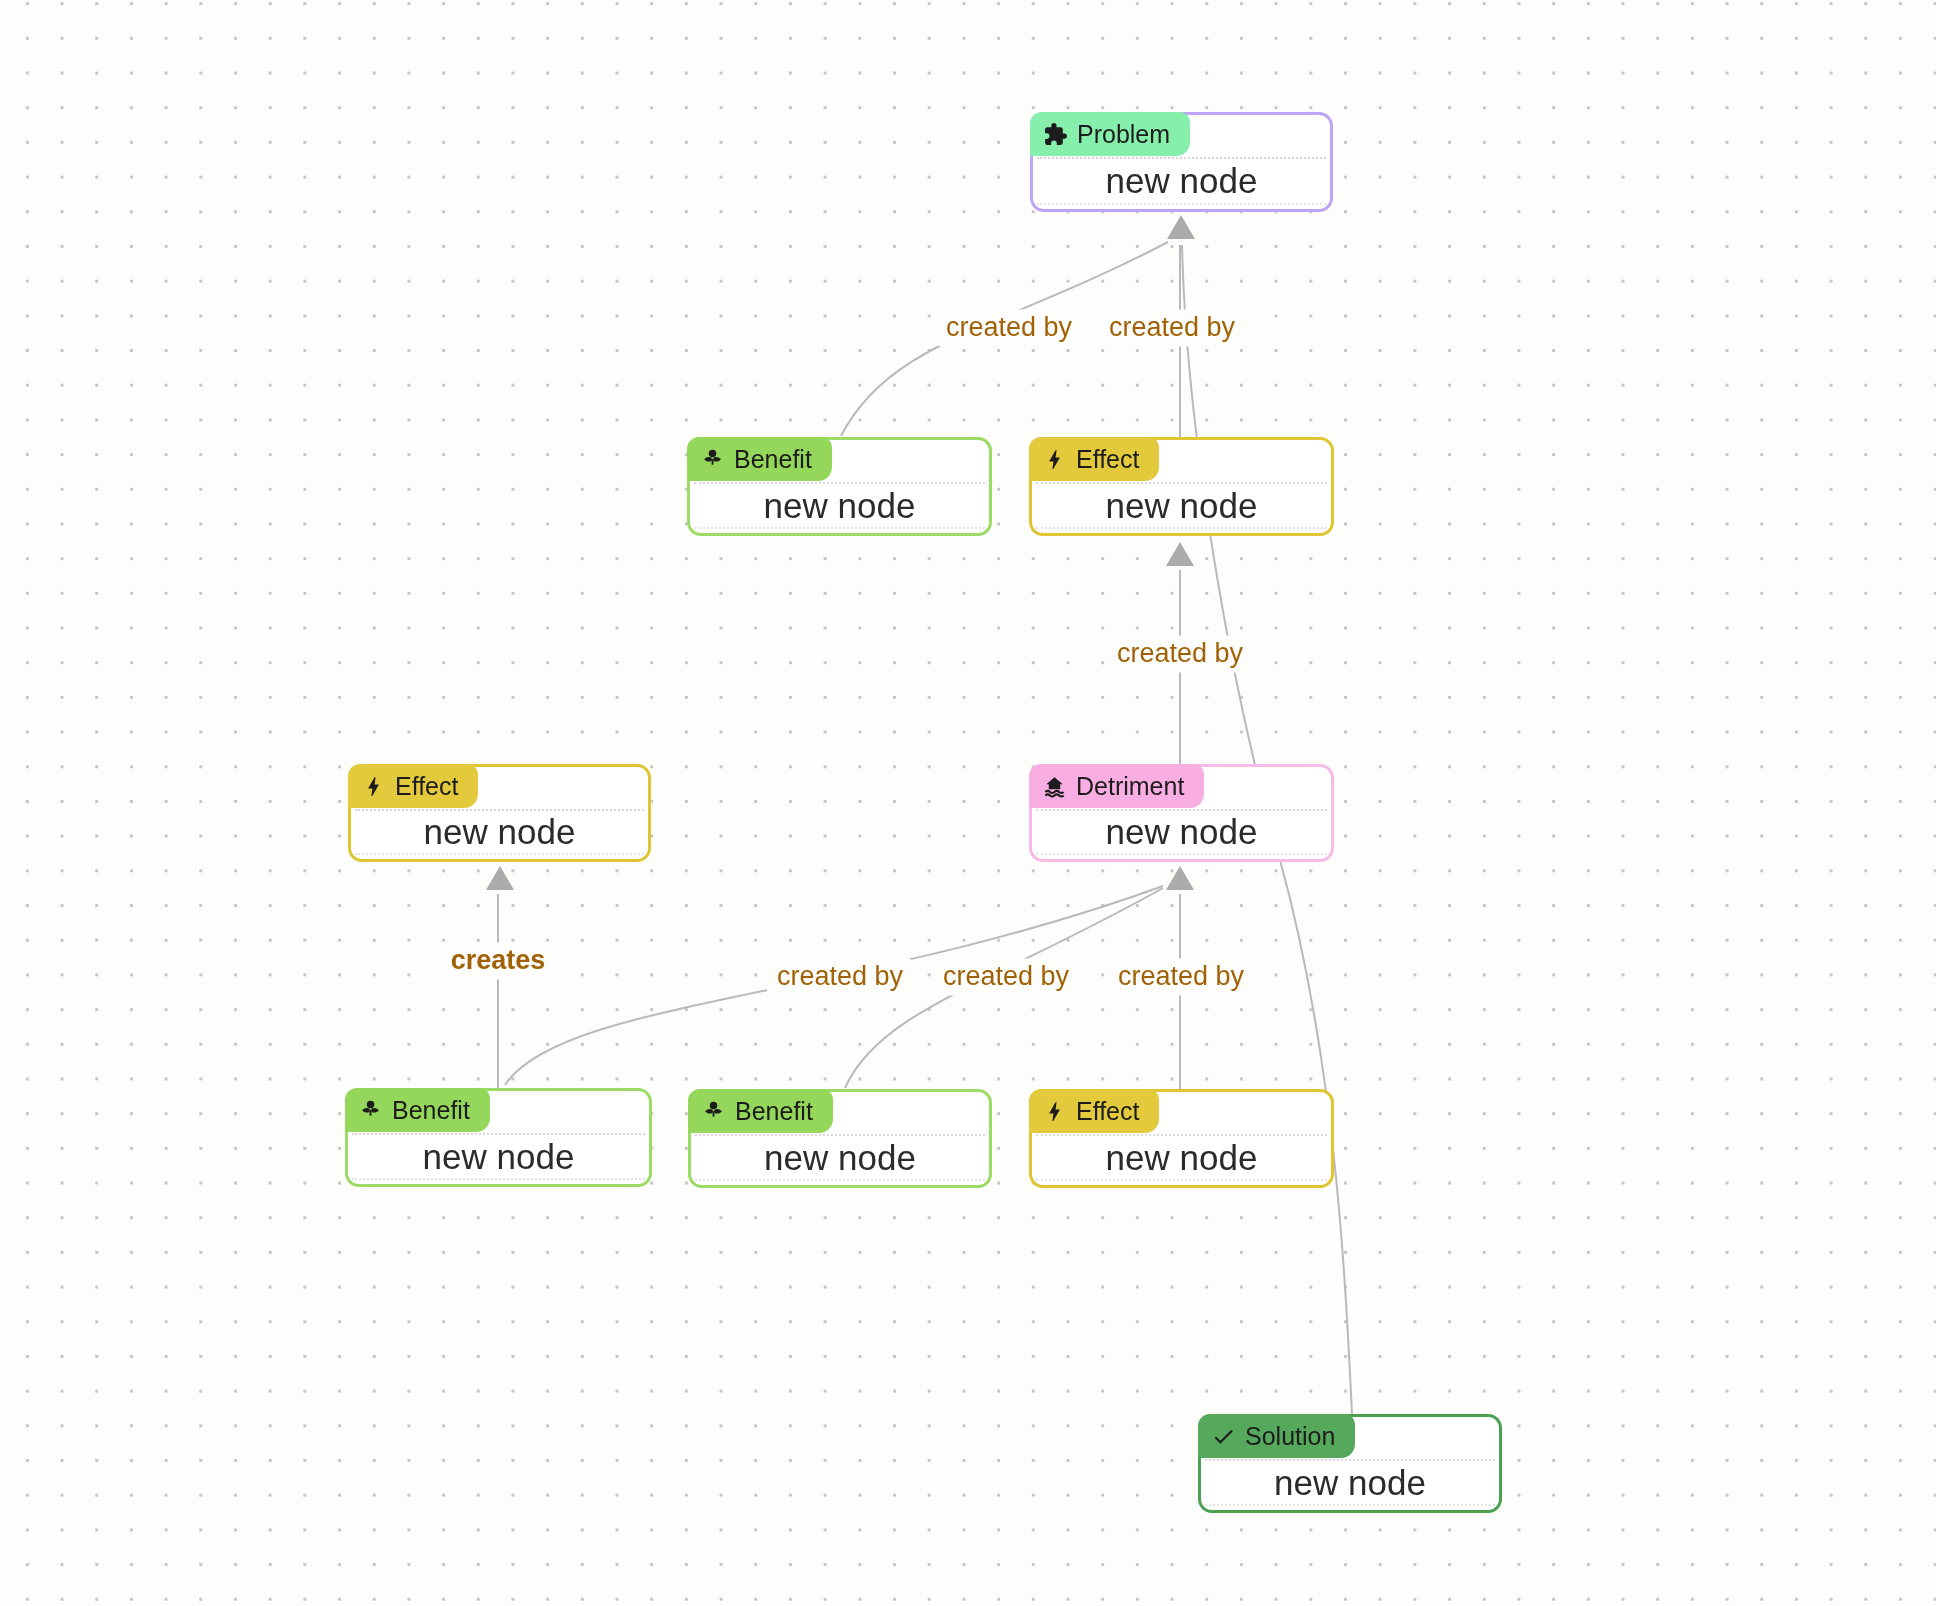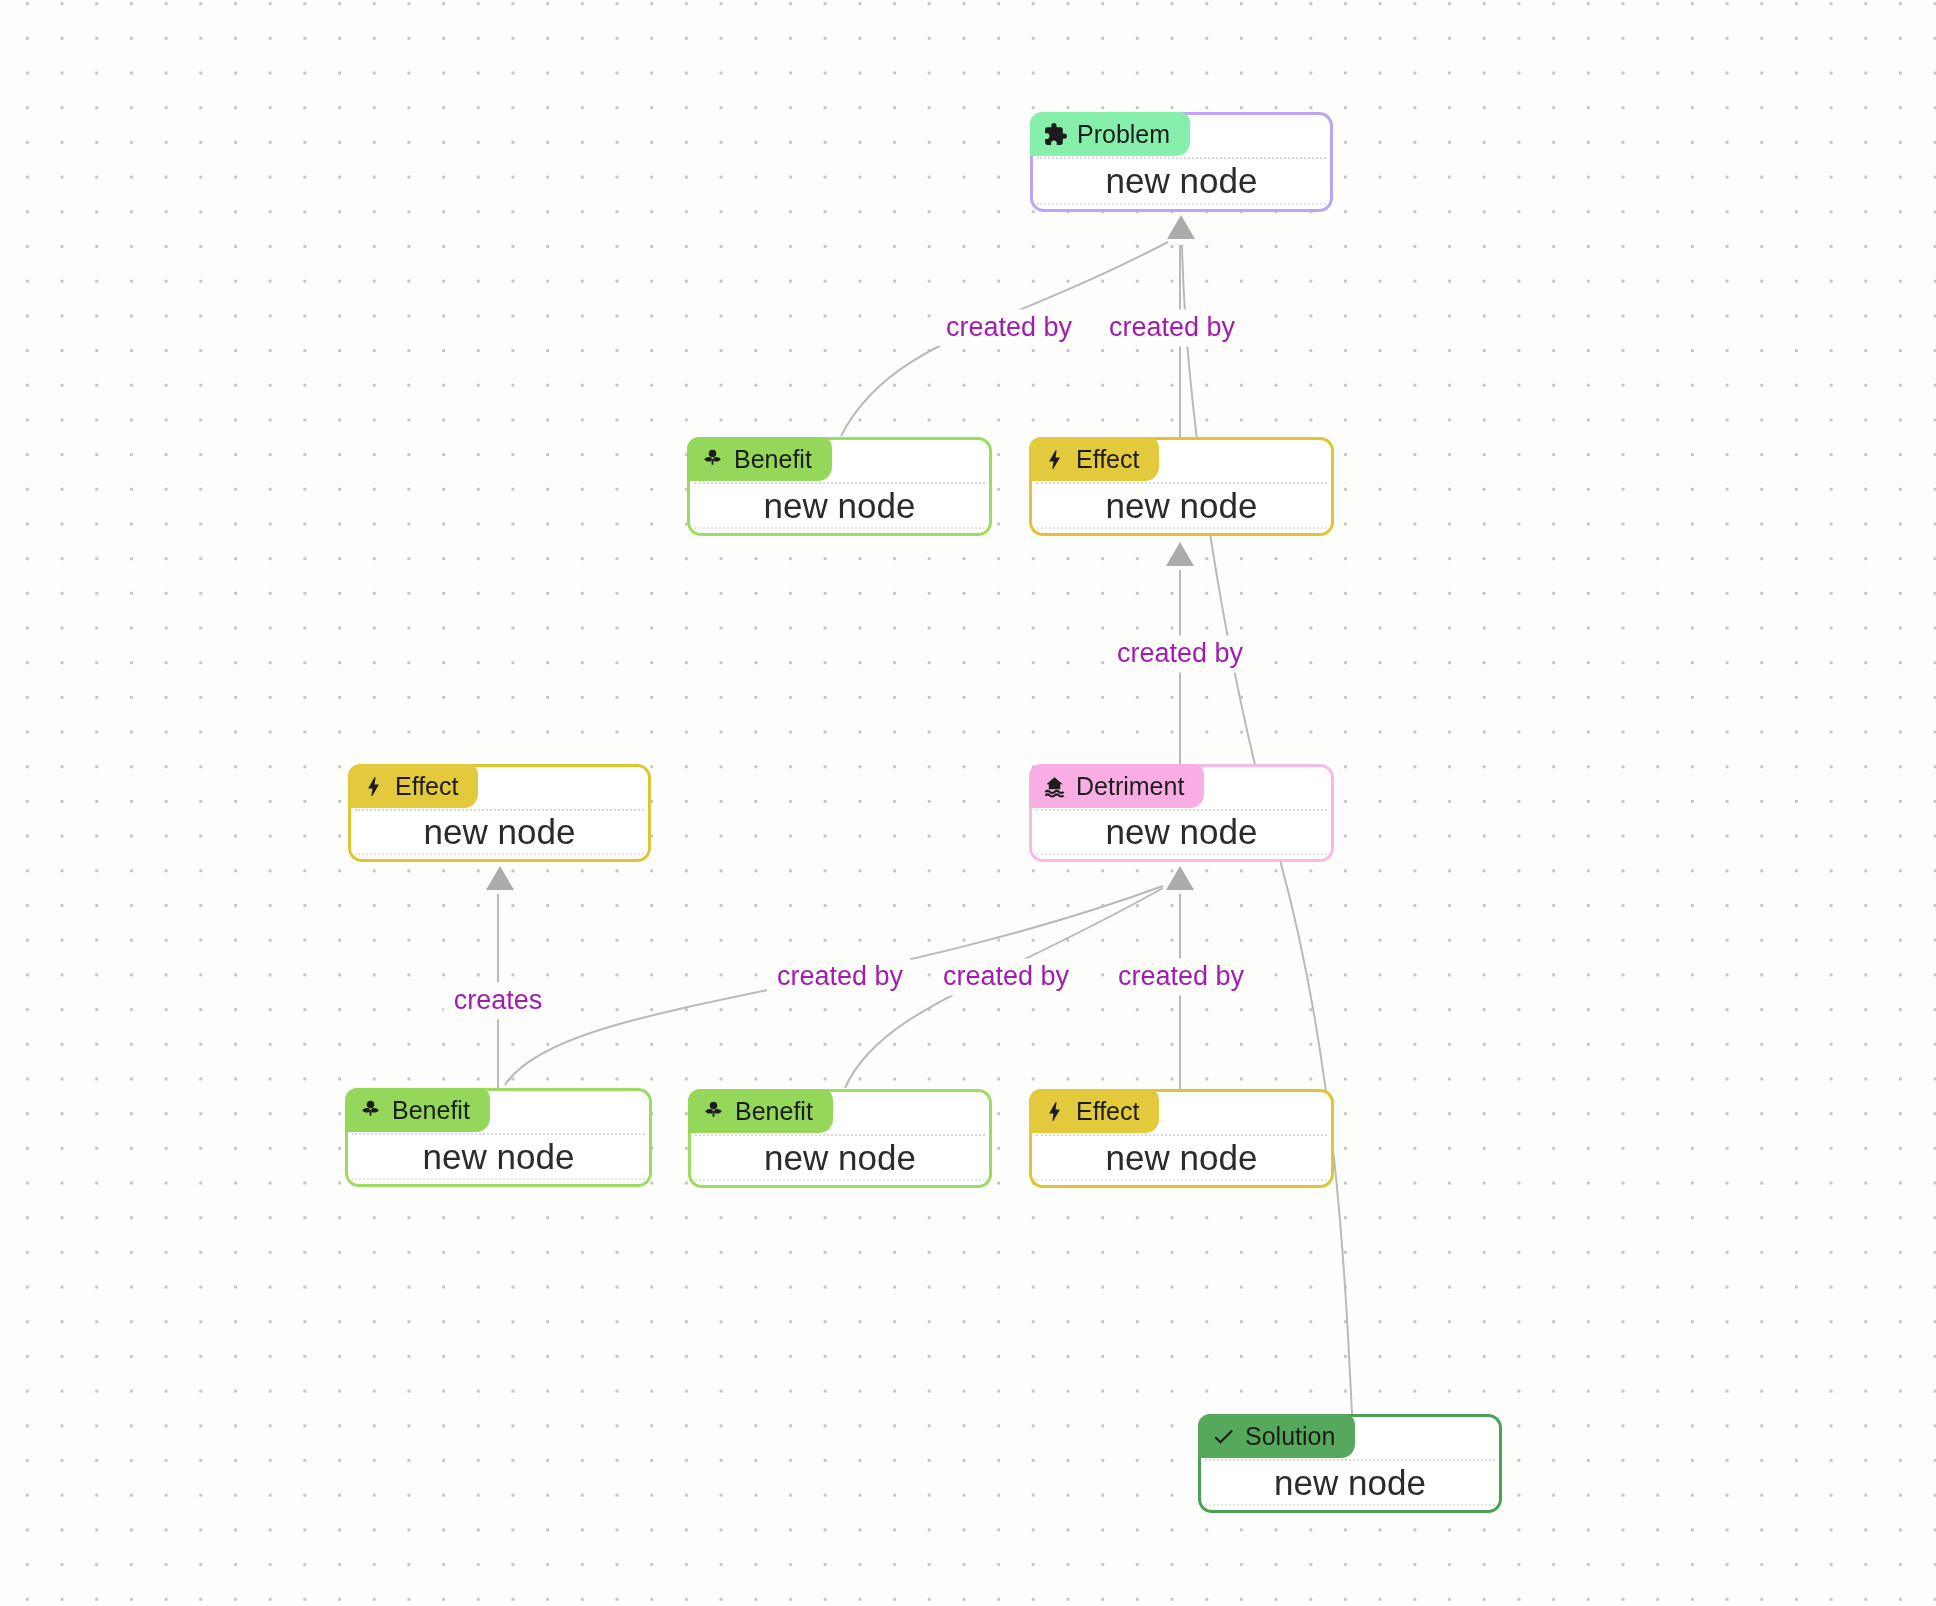--- a/index.html
+++ b/index.html
@@ -19,21 +19,21 @@
   }
   .edges-layer {
     position: absolute;
     left: 0; top: 0;
     width: 1936px; height: 1606px;
   }
   .edge-label {
     position: absolute;
     transform: translate(-50%, -50%);
     background: #fdfdfc;
-    color: #a21caf;
+    color: #a16207;
     font-size: 27px;
     line-height: 1.15;
     padding: 3px 10px;
     border-radius: 5px;
     white-space: nowrap;
     z-index: 2;
   }
   .nodes-layer { position: absolute; left: 0; top: 0; z-index: 3; }
   .node {
     position: absolute;
@@ -82,21 +82,21 @@
       <path d="M 1180 764 L 1180 570" fill="none" stroke="#b9b9b9" stroke-width="2"></path>
       <path d="M 1180 437 L 1180 245" fill="none" stroke="#b9b9b9" stroke-width="2"></path>
       <path d="M 841 436 C 890 340, 1000 330, 1168 242" fill="none" stroke="#b9b9b9" stroke-width="2"></path>
       <path d="M 1352 1414 C 1345 1270, 1335 1060, 1280 860 C 1226 672, 1186 420, 1182 245" fill="none" stroke="#b9b9b9" stroke-width="2"></path>
       <polygon points="1181,215 1167,239 1195,239" fill="#ababab"></polygon>
       <polygon points="1180,542 1166,566 1194,566" fill="#ababab"></polygon>
       <polygon points="500,866 486,890 514,890" fill="#ababab"></polygon>
       <polygon points="1180,866 1166,890 1194,890" fill="#ababab"></polygon>
     </svg>
   <div>
-      <div class="edge-label" style="left: 498px; top: 1001px;">creates</div>
+      <div class="edge-label" style="left: 498px; top: 961px; font-weight: bold;">creates</div>
       <div class="edge-label" style="left: 840px; top: 977px;">created by</div>
       <div class="edge-label" style="left: 1006px; top: 977px;">created by</div>
       <div class="edge-label" style="left: 1181px; top: 977px;">created by</div>
       <div class="edge-label" style="left: 1180px; top: 654px;">created by</div>
       <div class="edge-label" style="left: 1172px; top: 328px;">created by</div>
       <div class="edge-label" style="left: 1009px; top: 328px;">created by</div>
     </div>
   <div class="nodes-layer">
       <div class="node" style="left: 1030px; top: 112px; width: 303px; height: 100px; border-color: rgb(189, 164, 244);">
     <div class="node-badge" style="background: #86efac;">

